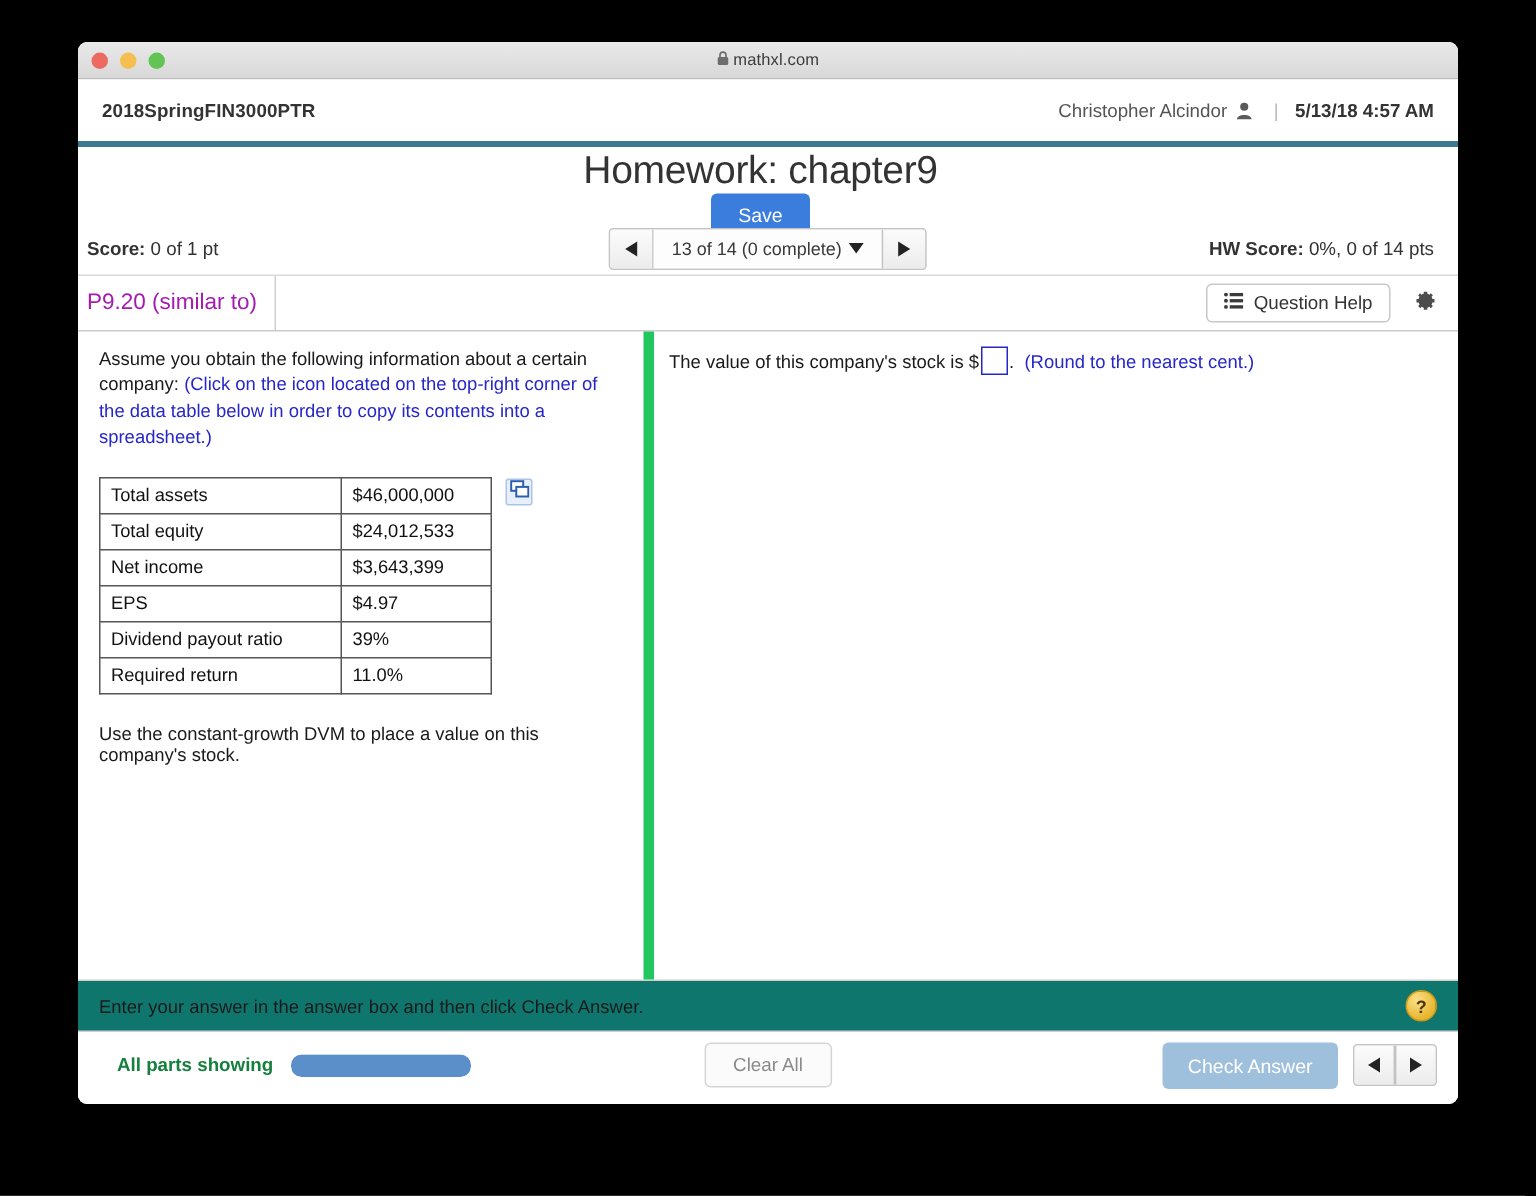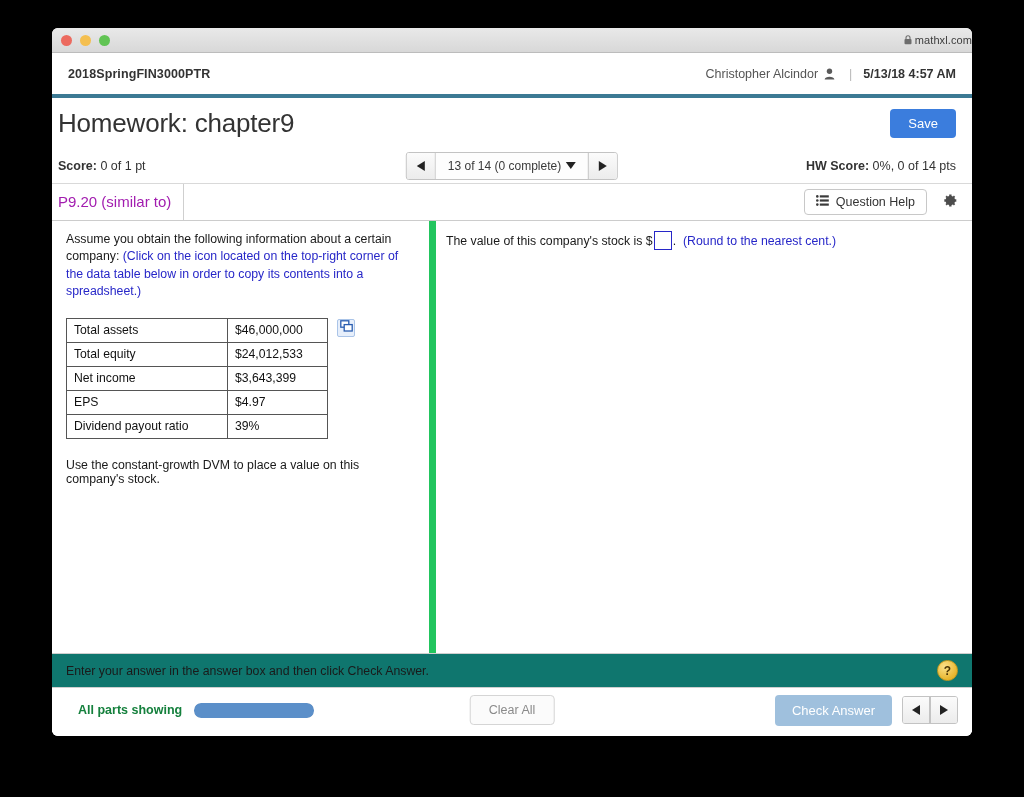--- a/index.html
+++ b/index.html
@@ -51,21 +51,21 @@
     height: 11px;
     border-radius: 50%;
   }
   .dot.red    { background: #ec6a5f; }
   .dot.yellow { background: #f4bf50; }
   .dot.green  { background: #61c454; }
 
   .url-area {
     position: absolute;
     left: 0; right: 0;
-    text-align: right;
+    text-align: center;
     font-size: 11px;
     color: #3c3c3c;
     letter-spacing: .1px;
   }
   .lock-icon {
     display: inline-block;
     vertical-align: -1px;
     margin-right: 3px;
   }
 
@@ -108,20 +108,21 @@
   .nav-date { font-weight: bold; color: #333333; }
 
   
   .hw-title-row {
     height: 50px;
     display: flex;
     align-items: center;
     justify-content: space-between;
     padding: 0 16px 0 6px;
     box-sizing: border-box;
+    flex-direction: column;
   }
   .hw-title {
     font-size: 26px;
     color: #333333;
     font-weight: normal;
     letter-spacing: -.2px;
   }
   .save-button {
     background: #3b7ddd;
     color: #ffffff;
@@ -544,20 +545,24 @@
                   <td>$3,643,399</td>
                 </tr>
                 <tr>
                   <td class="label">EPS</td>
                   <td>$4.97</td>
                 </tr>
                 <tr>
                   <td class="label">Dividend payout ratio</td>
                   <td>39%</td>
                 </tr>
+                <tr>
+                  <td class="label">Required return</td>
+                  <td>11.0%</td>
+                </tr>
               </tbody>
             </table>
 
             <button class="copy-icon-btn">
               <span>
                 <svg width="13" height="13" viewBox="0 0 13 13">
                   <rect x="0.8" y="0.8" width="8" height="6.4" fill="#ffffff" stroke="#2a5db0" stroke-width="1.3"></rect>
                   <rect x="4.2" y="4.6" width="8" height="6.4" fill="#ffffff" stroke="#2a5db0" stroke-width="1.3"></rect>
                 </svg>
               </span>

